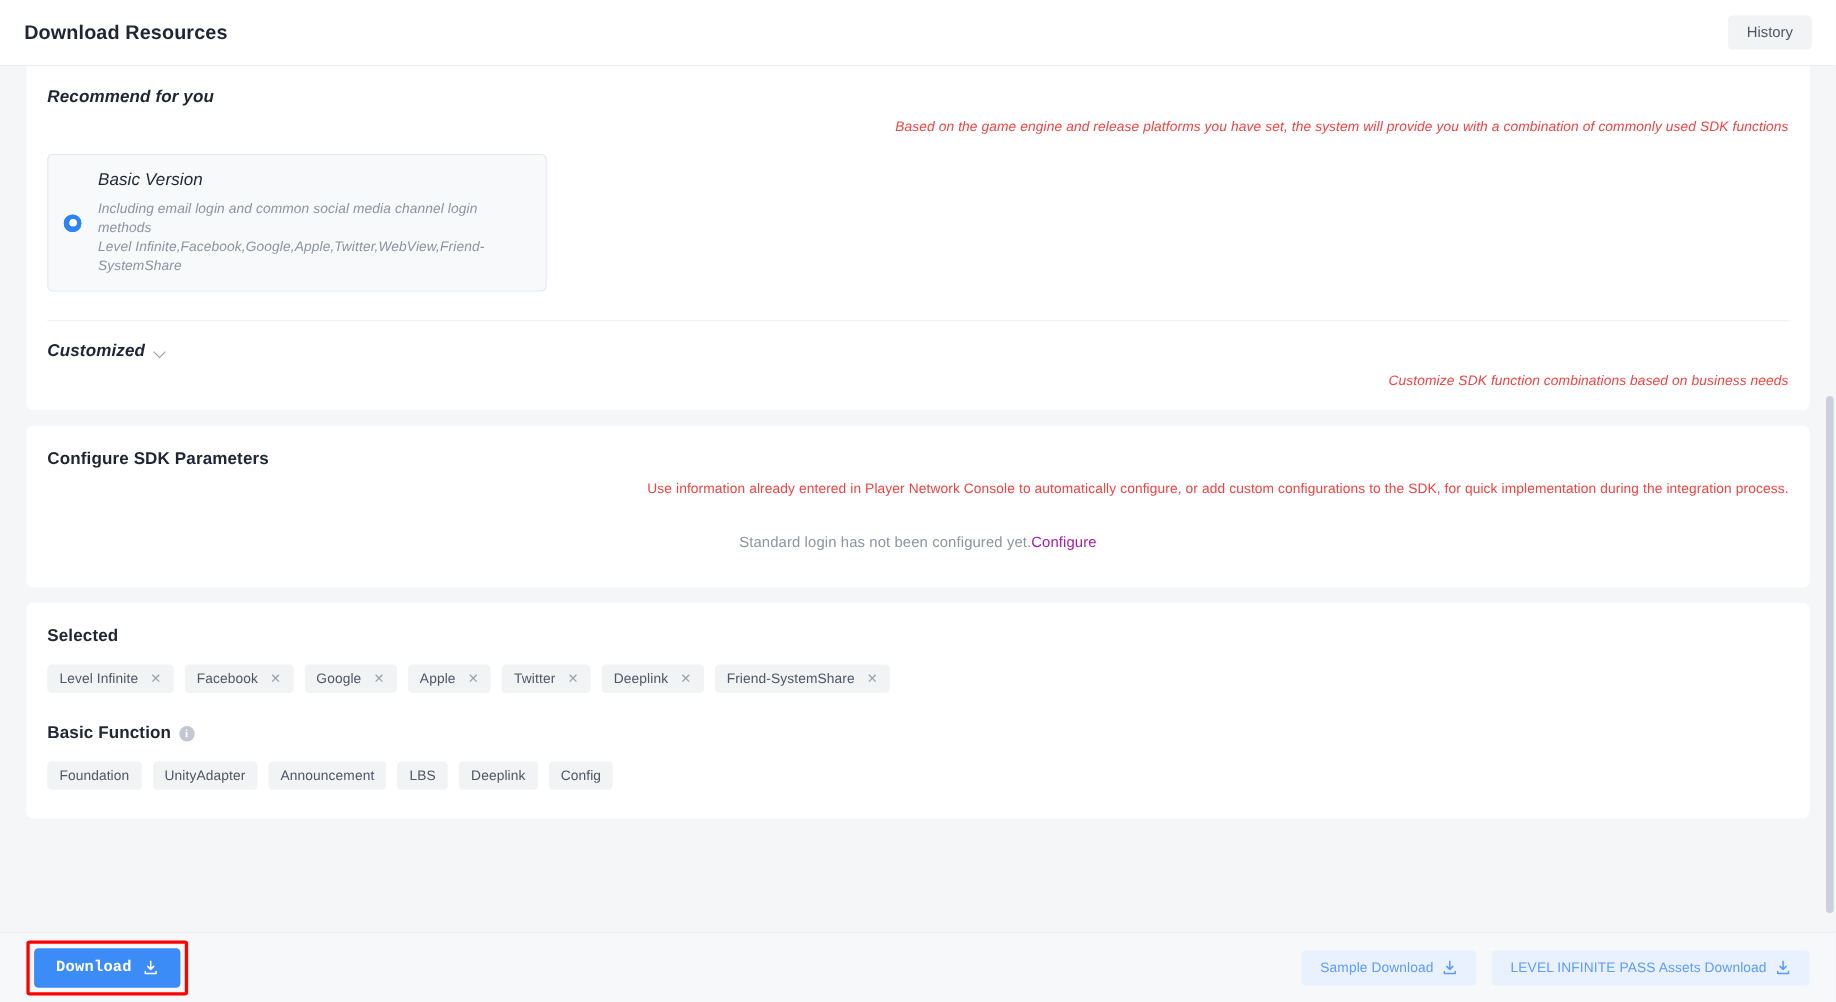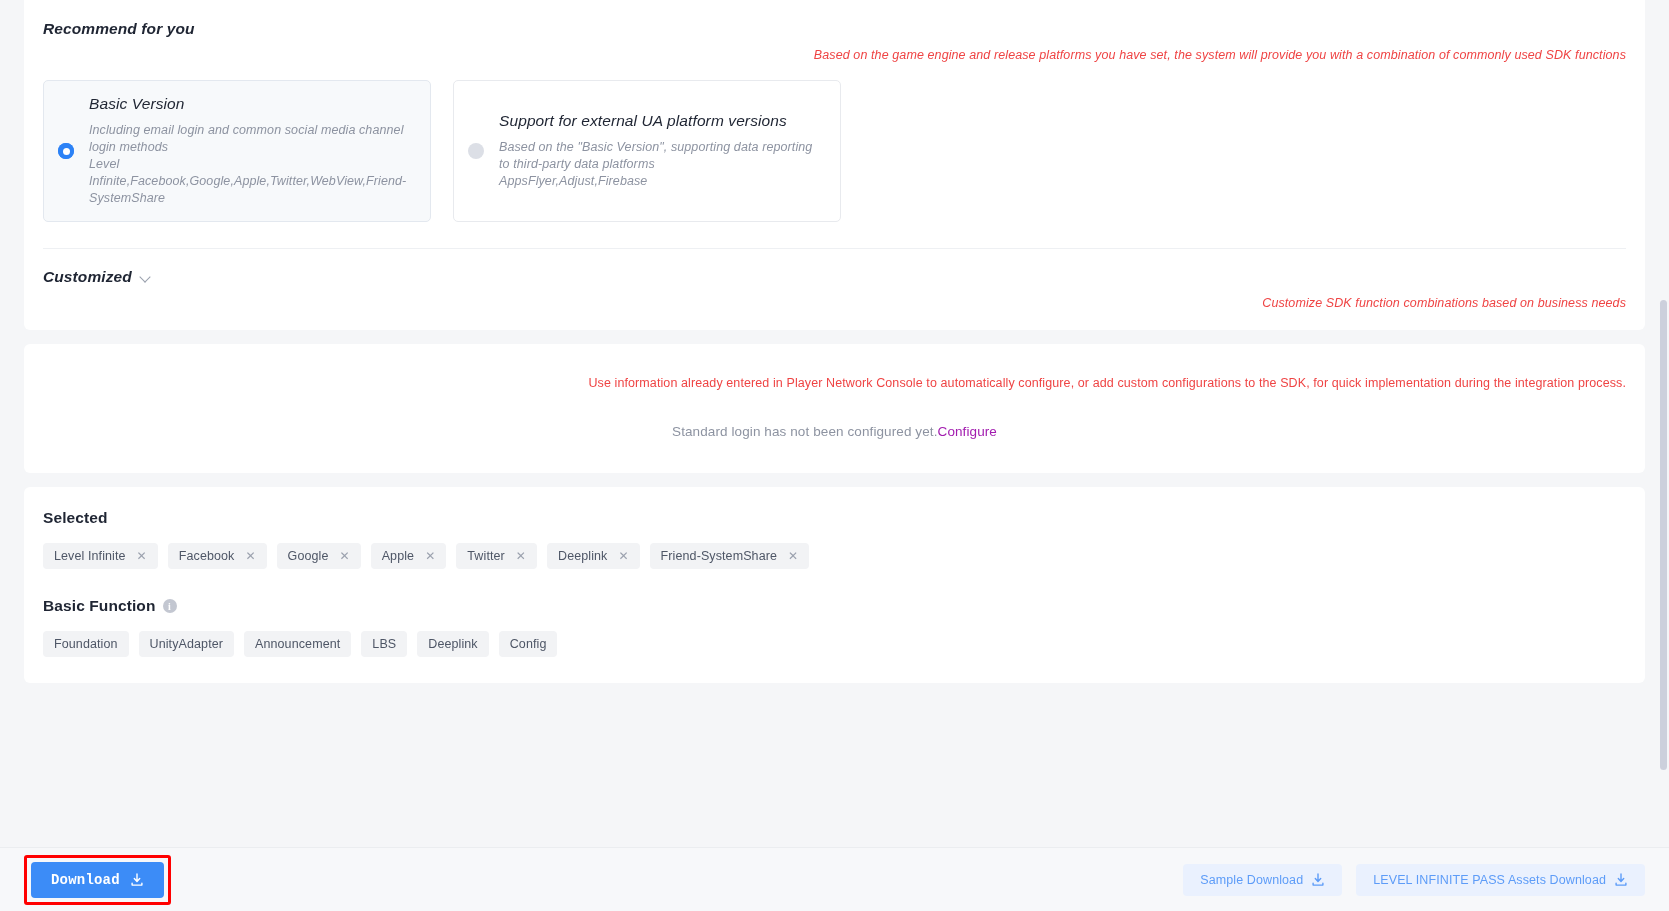--- a/index.html
+++ b/index.html
@@ -80,21 +80,21 @@
     text-align: right;
   }
 
   
   .options {
     display: flex;
     gap: 22px;
     margin-top: 18px;
   }
   .option {
-    width: 388px;
+    width: 454px;
     min-height: 125px;
     border: 1px solid #e8eaee;
     border-radius: 5px;
     display: flex;
     align-items: center;
     padding: 14px 16px 14px 14px;
     gap: 15px;
     cursor: pointer;
     background: #ffffff;
   }
@@ -298,57 +298,54 @@
     border-radius: 4px;
     background: #ccd0dc;
     cursor: pointer;
   }
 </style>
 </head>
 <body>
 
 <div class="app">
 
+  <div class="topbar">
+    <div class="page-title">Download Resources</div>
+    <button class="history-btn">History</button>
+  </div>
 
   <div class="body-scroll">
 
     <div class="card first">
       <div class="section-title">Recommend for you</div>
       <div class="section-desc">Based on the game engine and release platforms you have set, the system will provide you with a combination of commonly used SDK functions</div>
 
       <div class="options">
         <div class="option selected">
           <span class="radio on"></span>
           <div class="option-body">
             <div class="option-title">Basic Version</div>
             <div class="option-line">Including email login and common social media channel login methods</div>
             <div class="option-line">Level Infinite,Facebook,Google,Apple,Twitter,WebView,Friend-SystemShare</div>
           </div>
         </div>
 
-        <div class="option">
-          <span class="radio"></span>
-          <div class="option-body">
-            <div class="option-title">Support for external UA platform versions</div>
-            <div class="option-line">Based on the "Basic Version", supporting data reporting to third-party data platforms</div>
-            <div class="option-line">AppsFlyer,Adjust,Firebase</div>
-          </div>
-        </div>
       </div>
 
       <hr class="hr">
 
       <div class="customized-head">
         <span class="section-title">Customized</span>
         <span class="chev"></span>
       </div>
       <div class="section-desc">Customize SDK function combinations based on business needs</div>
     </div>
 
     <div class="card cfg-card">
+      <div class="section-title">Configure SDK Parameters</div>
       <div class="section-desc">Use information already entered in Player Network Console to automatically configure, or add custom configurations to the SDK, for quick implementation during the integration process.</div>
       <div class="cfg-empty">
         <span>Standard login has not been configured yet.</span><a class="cfg-link">Configure</a>
       </div>
     </div>
 
     <div class="card sel-card">
       <div class="section-title">Selected</div>
       <div class="tag-row">
         <span class="tag">

